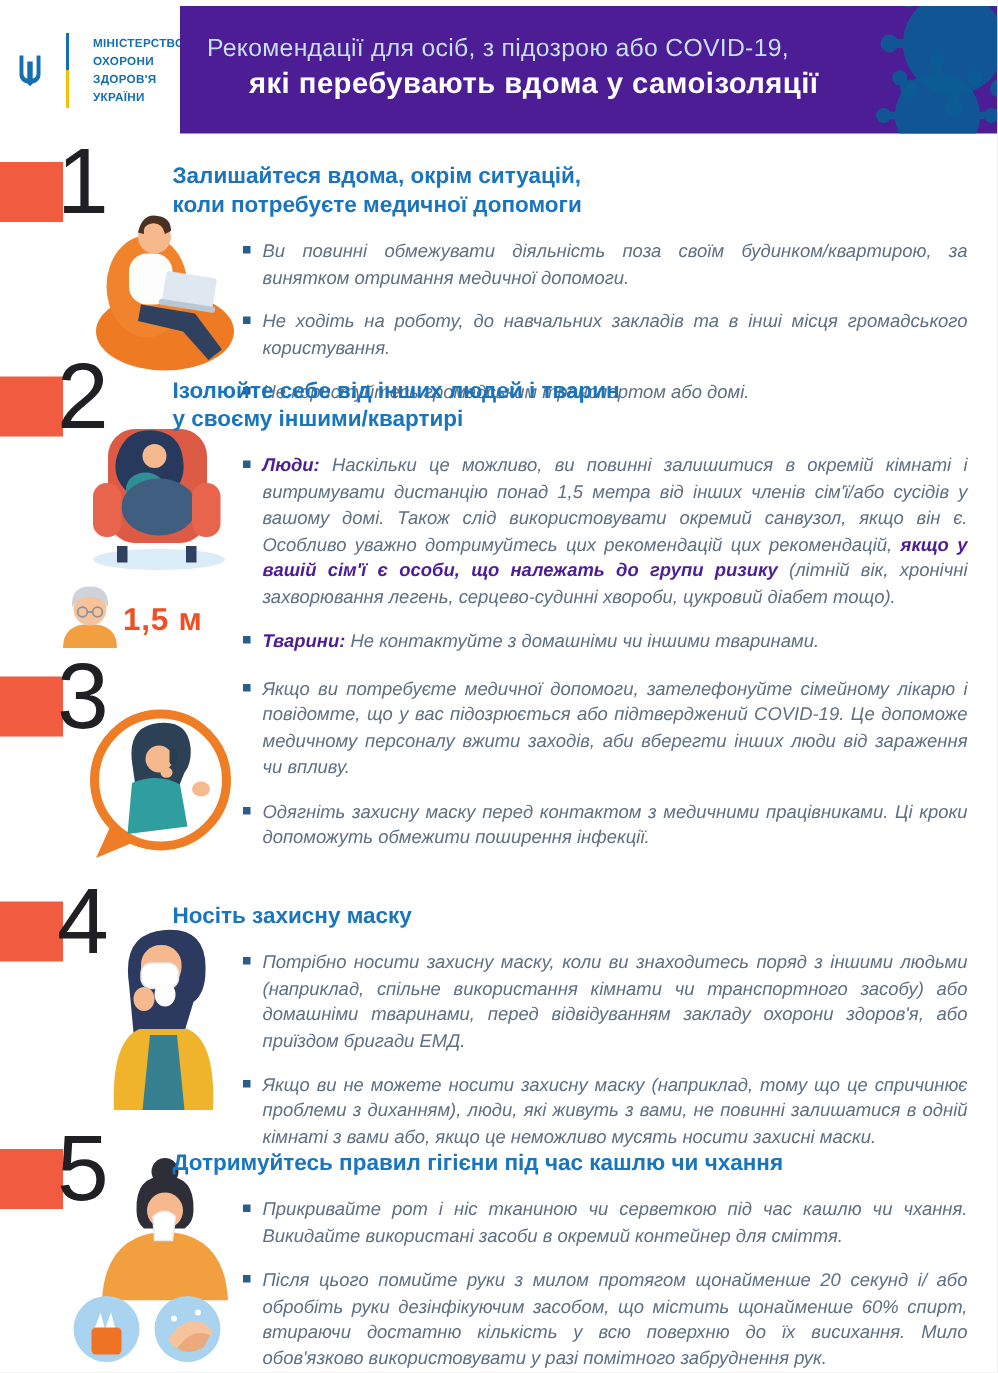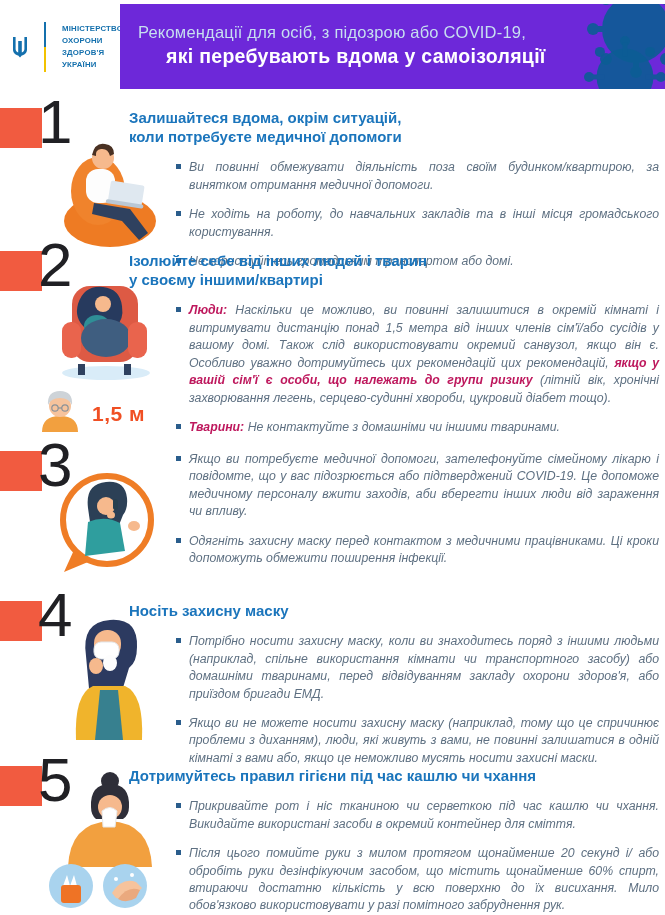--- a/index.html
+++ b/index.html
@@ -6,41 +6,41 @@
   html,body { background:#e8e8e8; }
   body { font-family:"Liberation Sans", sans-serif; }
   .page { position:relative; width:665px; height:915px; background:#ffffff; overflow:hidden; margin:0 auto; }
 
   
   .logo { position:absolute; left:12px; top:22px; display:flex; align-items:center; gap:16px; }
   .trident svg { display:block; }
   .logo-bar { width:2px; height:50px; background:linear-gradient(#1470ad 0 50%, #f2c200 50% 100%); }
   .logo-text { color:#1470ad; font-size:7.8px; font-weight:bold; line-height:1.55; letter-spacing:.2px; }
 
-  .banner { position:absolute; left:120px; top:4px; width:545px; height:85px; background:#6d28d9; overflow:hidden; }
+  .banner { position:absolute; left:120px; top:4px; width:545px; height:85px; background:#4c1d95; overflow:hidden; }
   .banner-inner { position:relative; z-index:2; padding:19px 0 0 18px; }
   .banner-line1 { color:#c7dff0; font-size:16.5px; letter-spacing:.2px; }
   .banner-line2 { color:#ffffff; font-size:19.5px; font-weight:bold; margin-top:3px; letter-spacing:.3px;margin-left:28px; }
   .virus { position:absolute; z-index:1; opacity:.9; }
   .virus-a { right:-26px; top:-30px; }
   .virus-b { right:-6px; bottom:-34px; }
 
   
   .section { position:absolute; left:0; width:665px; }
   .sq { position:absolute; left:0; top:3px; width:42px; height:40px; background:#f15b40; }
   .num { position:absolute; left:38px; top:-14px; font-size:62px; font-weight:100; color:#202024; line-height:1; }
-  .content { position:absolute; left:129px; top:3px; width:535px; }
+  .content { position:absolute; left:115px; top:3px; width:535px; }
   .heading { color:#1b75bc; font-size:15px; font-weight:bold; line-height:1.28; white-space:pre-line; margin-bottom:13px; }
   .bullets { margin-left:47px; width:483px; }
   .bullet { position:relative; padding-left:13px; margin-bottom:12px; color:#5e7082; font-size:12.3px; line-height:1.42; text-align:justify;font-style:italic; }
   .marker { position:absolute; left:0; top:5px; width:5px; height:5px; background:#2a5d8c; }
-  .lead, .bold { font-weight:bold; color:#be185d; }
+  .lead, .bold { font-weight:bold; color:#4c1d95; }
 
   .illus { position:absolute; }
-  .distance-row { position:absolute; left:38px; display:flex; align-items:flex-end; gap:10px; }
+  .distance-row { position:absolute; left:38px; display:flex; align-items:flex-end; }
   .distance-label { color:#f04f23; font-size:21px; font-weight:bold; letter-spacing:.5px; padding-bottom:6px; }
   .icon-row { position:absolute; display:flex; gap:8px; }
 </style>
 </head>
 <body>
 
 <div class="page">
 
   <div class="logo">
     <span class="trident">

